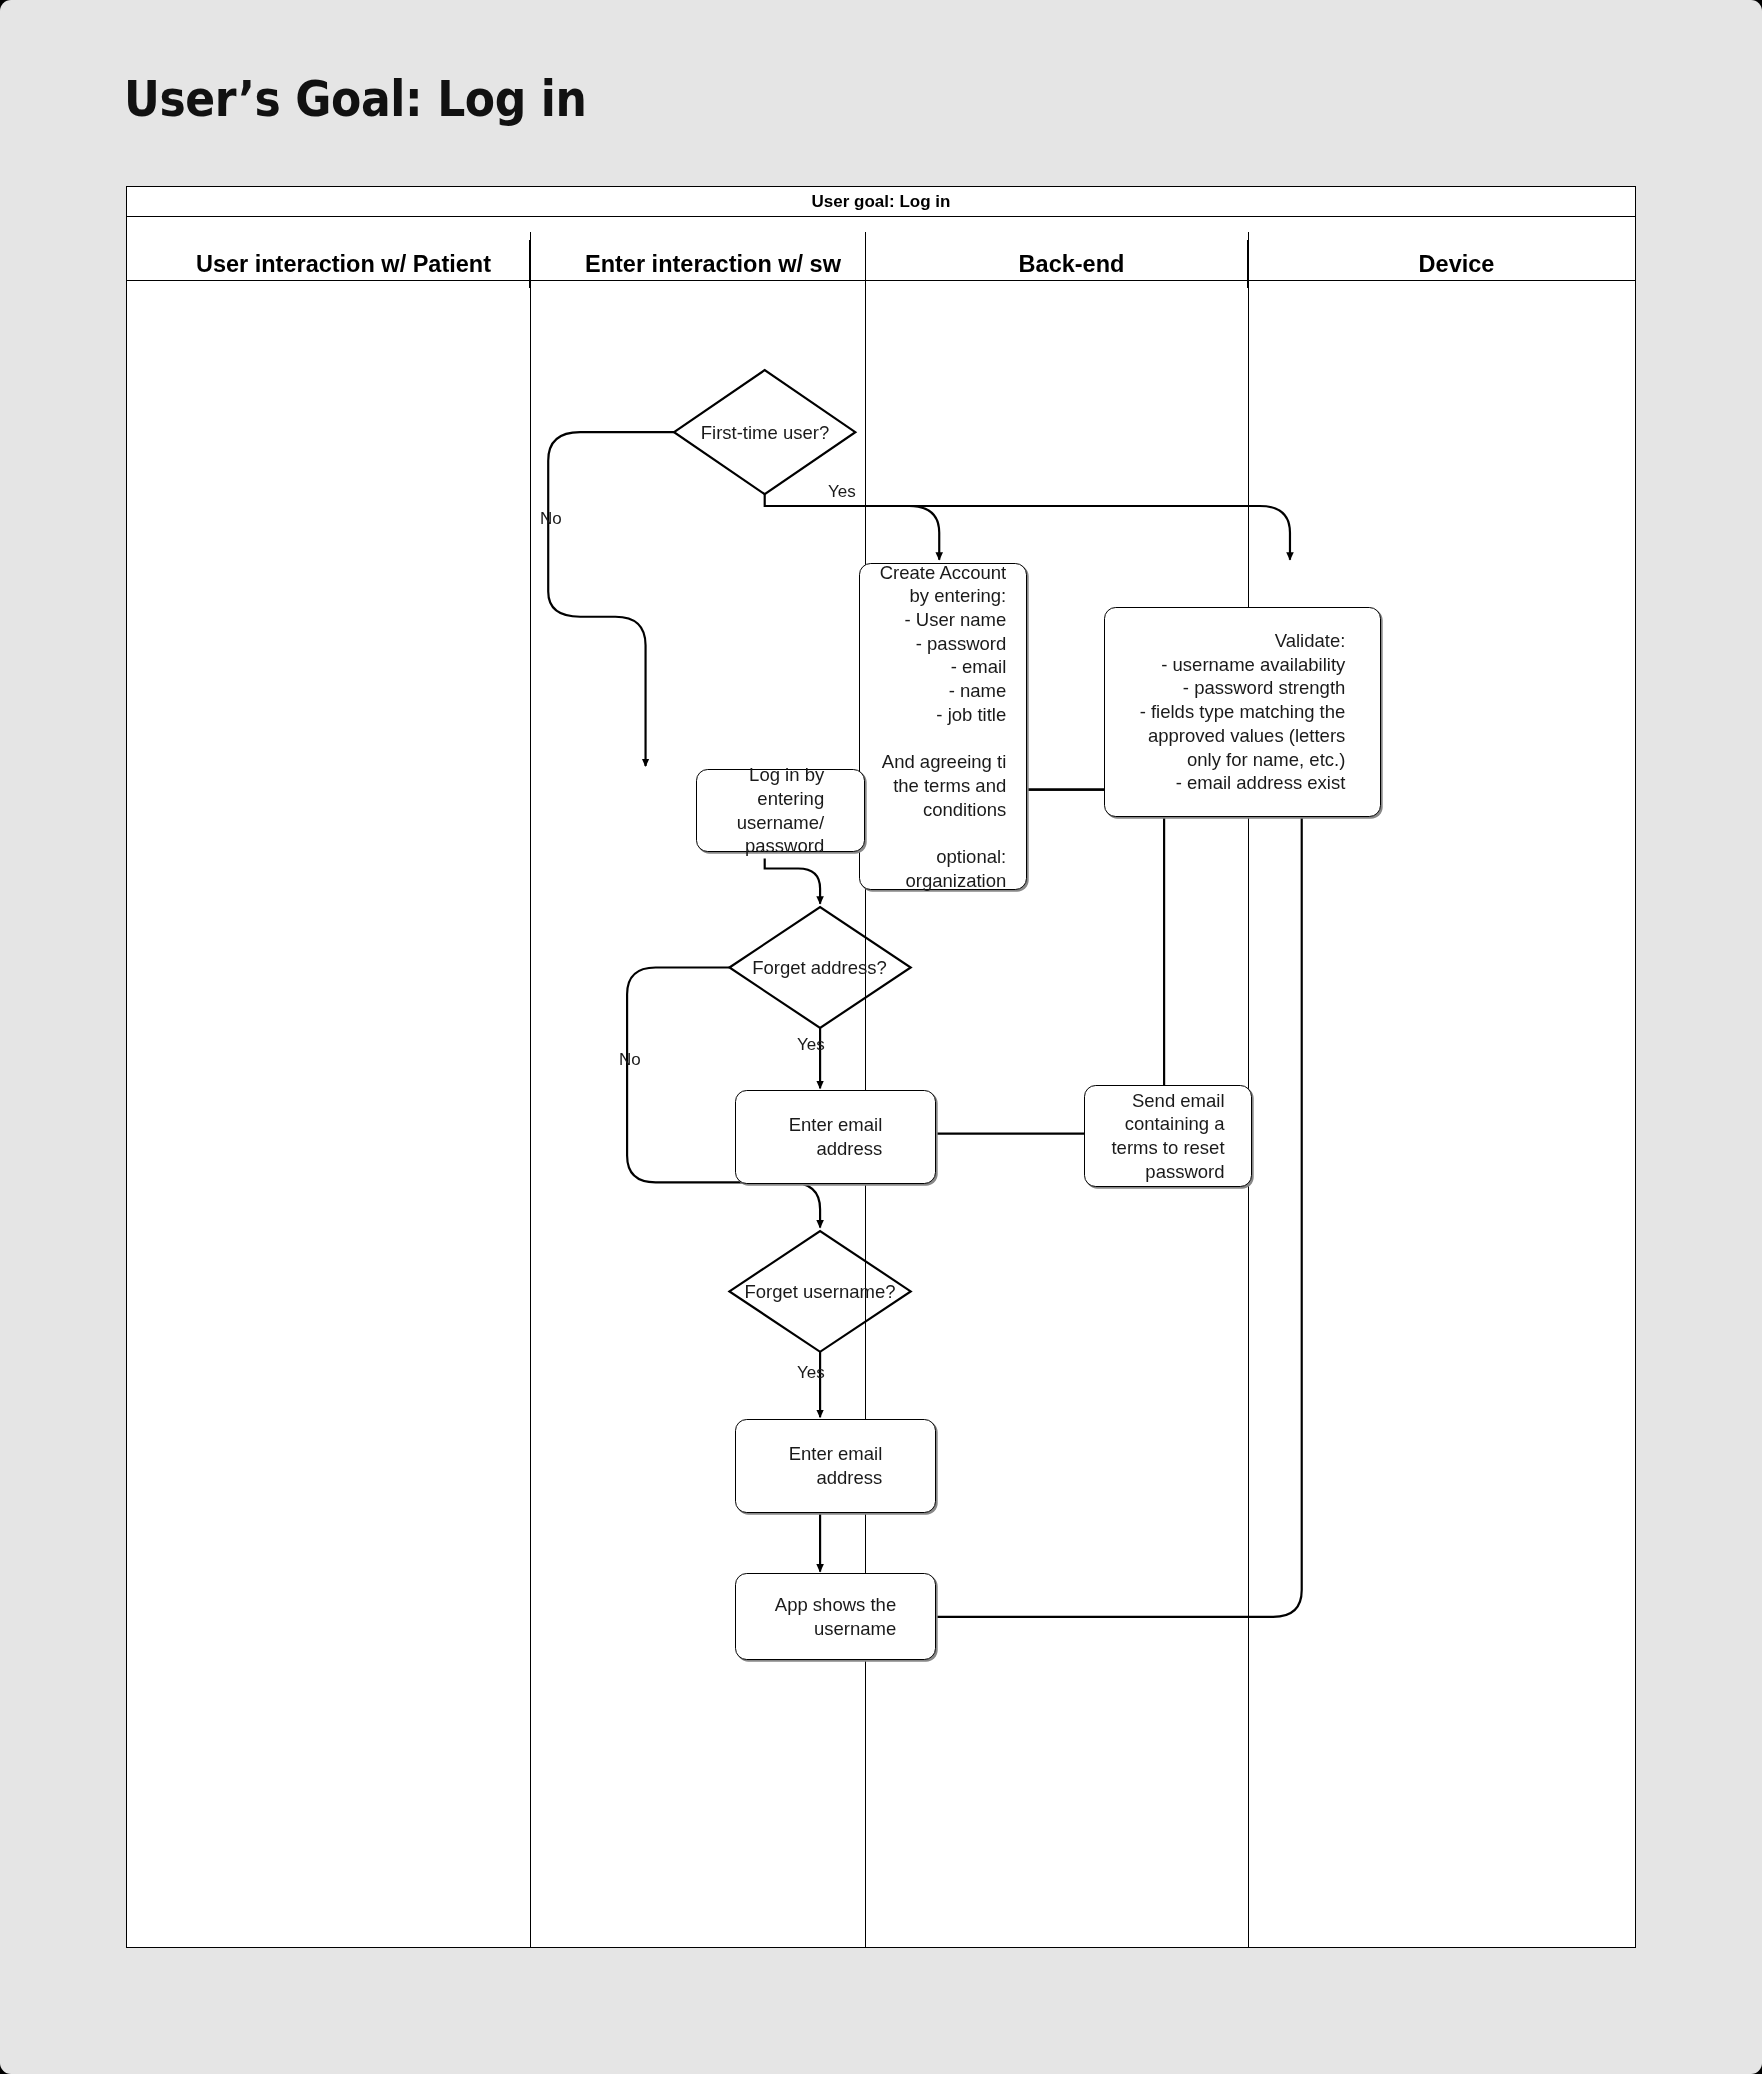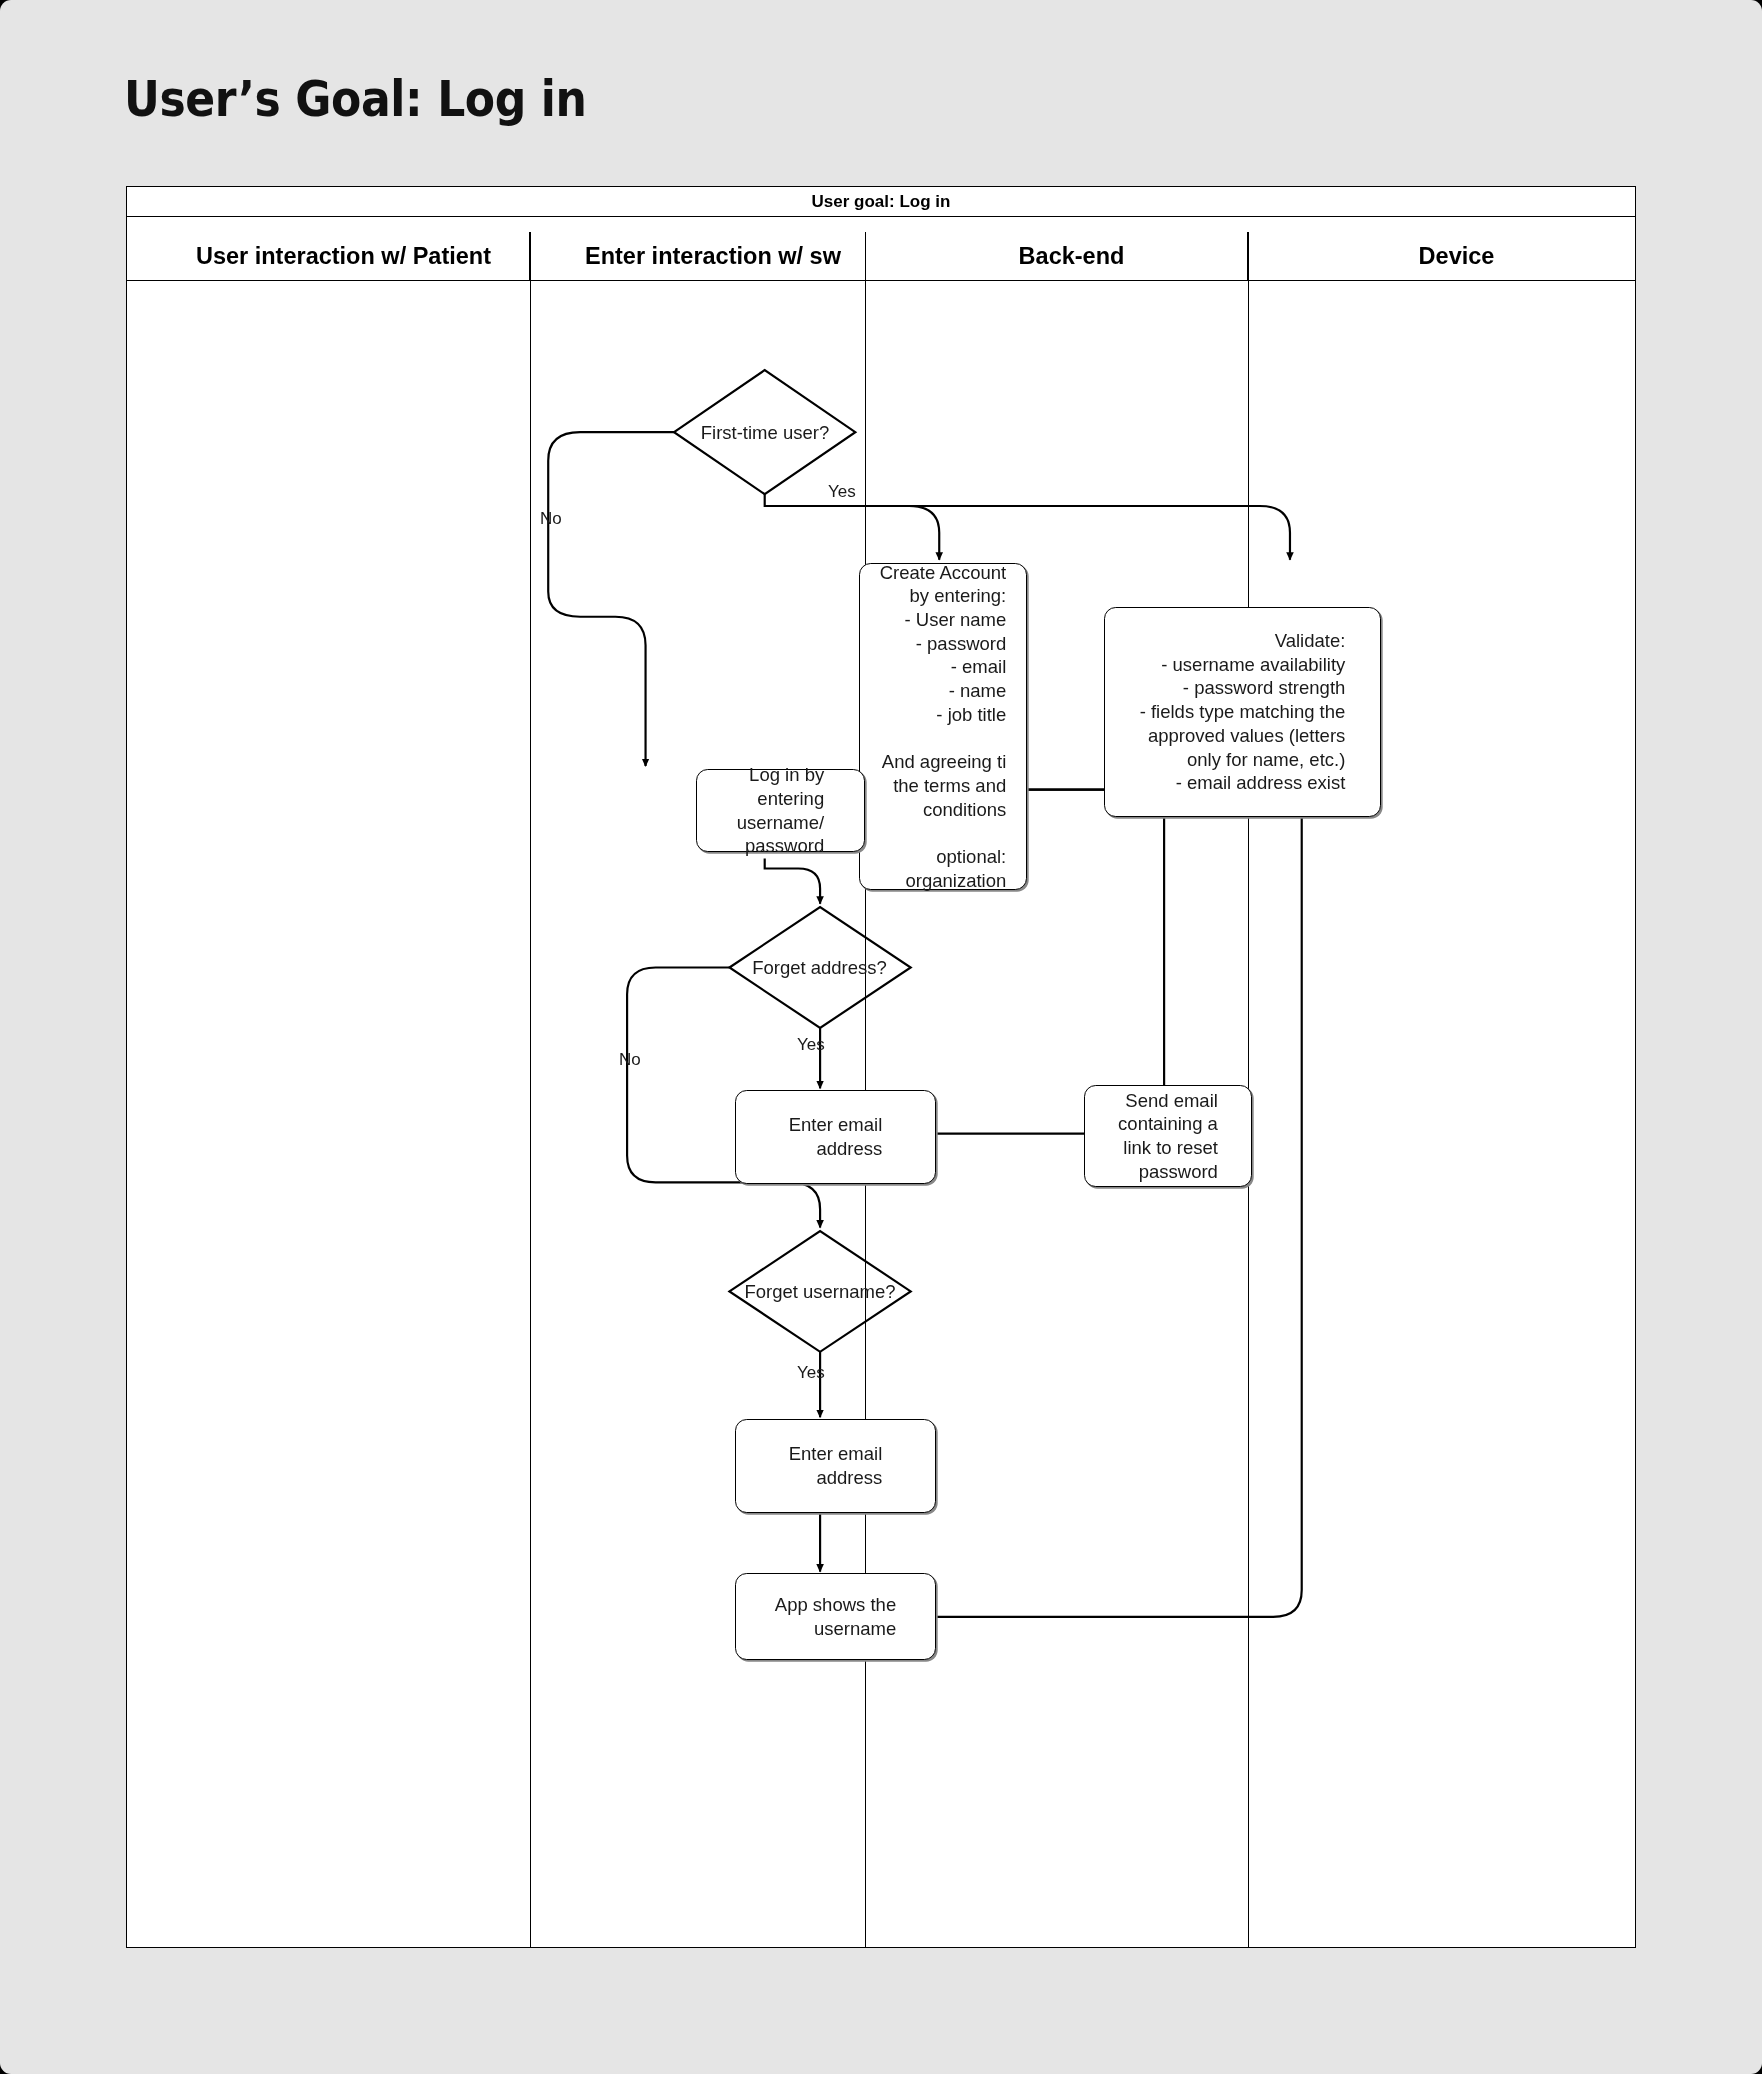--- a/index.html
+++ b/index.html
@@ -23,21 +23,21 @@
     position:absolute;left:0;top:0;width:100%;height:30px;
     border-bottom:1.7px solid #000;box-sizing:border-box;
     display:flex;align-items:center;justify-content:center;
     font-size:17px;font-weight:bold;color:#000;
   }
   .hrow2{
     position:absolute;left:0;top:45px;width:100%;height:49px;
     border-bottom:1.7px solid #000;box-sizing:border-box;
   }
   .hcell{
-    position:absolute;top:0;height:100%;
+    position:absolute;top:8px;height:100%;
     display:flex;align-items:center;justify-content:center;
     font-size:23.5px;font-weight:bold;color:#000;
     box-sizing:border-box;
     padding-left:31px;
   }
   .vline{position:absolute;top:45px;bottom:0;width:0;border-left:1.7px solid #000;}
   
   #flow{position:absolute;left:0;top:94px;width:1507px;height:1665px;}
   svg{position:absolute;left:0;top:0;}
   .nodebox{
@@ -160,21 +160,21 @@
       <div class="nodebox" style="left:569px;top:488px;width:169px;height:83px;white-space:pre-line;">Log in by
 entering
 username/
 password</div>
 
       <div class="nodebox" style="left:608px;top:809px;width:201px;height:94px;white-space:pre-line;">Enter email
 address</div>
 
       <div class="nodebox" style="left:957px;top:804px;width:168px;height:102px;white-space:pre-line;">Send email
 containing a
-link to reset
+terms to reset
 password</div>
 
       <div class="nodebox" style="left:608px;top:1138px;width:201px;height:94px;white-space:pre-line;">Enter email
 address</div>
 
       <div class="nodebox" style="left:608px;top:1292px;width:201px;height:87px;white-space:pre-line;">App shows the
 username</div>
 
     </div>
   </div>

